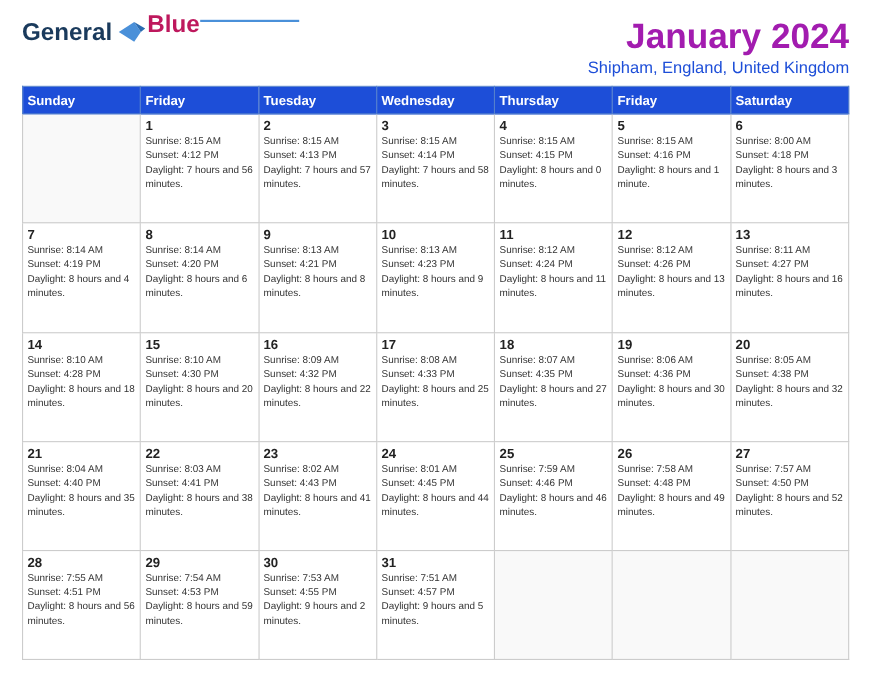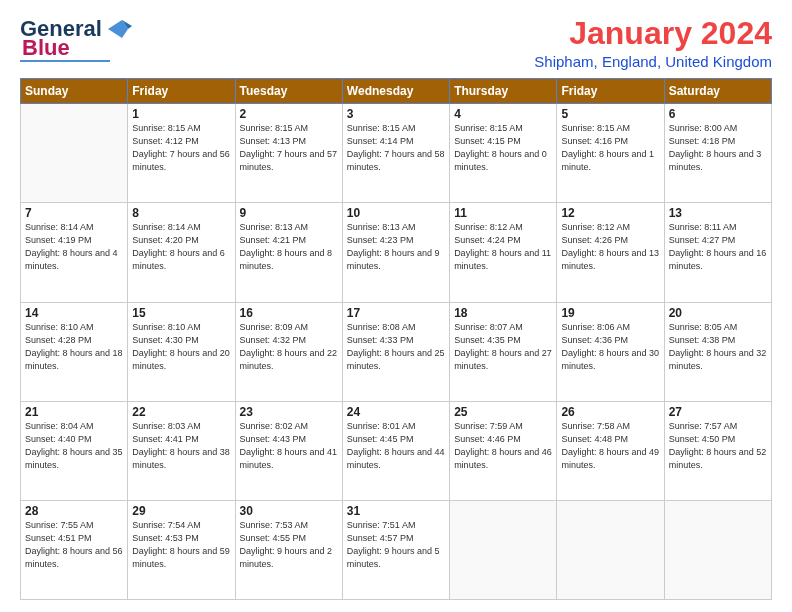--- a/index.html
+++ b/index.html
@@ -18,52 +18,51 @@
       flex-direction: column;
     }
     .header {
       display: flex;
       align-items: flex-start;
       justify-content: space-between;
       margin-bottom: 8px;
     }
     .logo {
       display: flex;
-      flex-direction: column;
       align-items: flex-start;
     }
     .logo-line {
       width: 90px;
       height: 2px;
       background: #4a90d9;
       margin-top: 2px;
     }
     .title-block {
       text-align: right;
     }
     .main-title {
       font-size: 32px;
       font-weight: bold;
-      color: #ef4444;
+      color: #a21caf;
       line-height: 1.1;
     }
     .subtitle {
       font-size: 15px;
       color: #1d4ed8;
       margin-top: 2px;
     }
     .calendar {
       flex: 1;
       border: 1px solid #ccc;
       border-collapse: collapse;
       width: 100%;
       table-layout: fixed;
     }
     .calendar th {
-      background: #a16207;
+      background: #1d4ed8;
       color: #fff;
       font-size: 12px;
       font-weight: bold;
       padding: 5px 4px;
       text-align: left;
       border: 1px solid #5580cc;
     }
     .calendar td {
       vertical-align: top;
       border: 1px solid #ccc;

